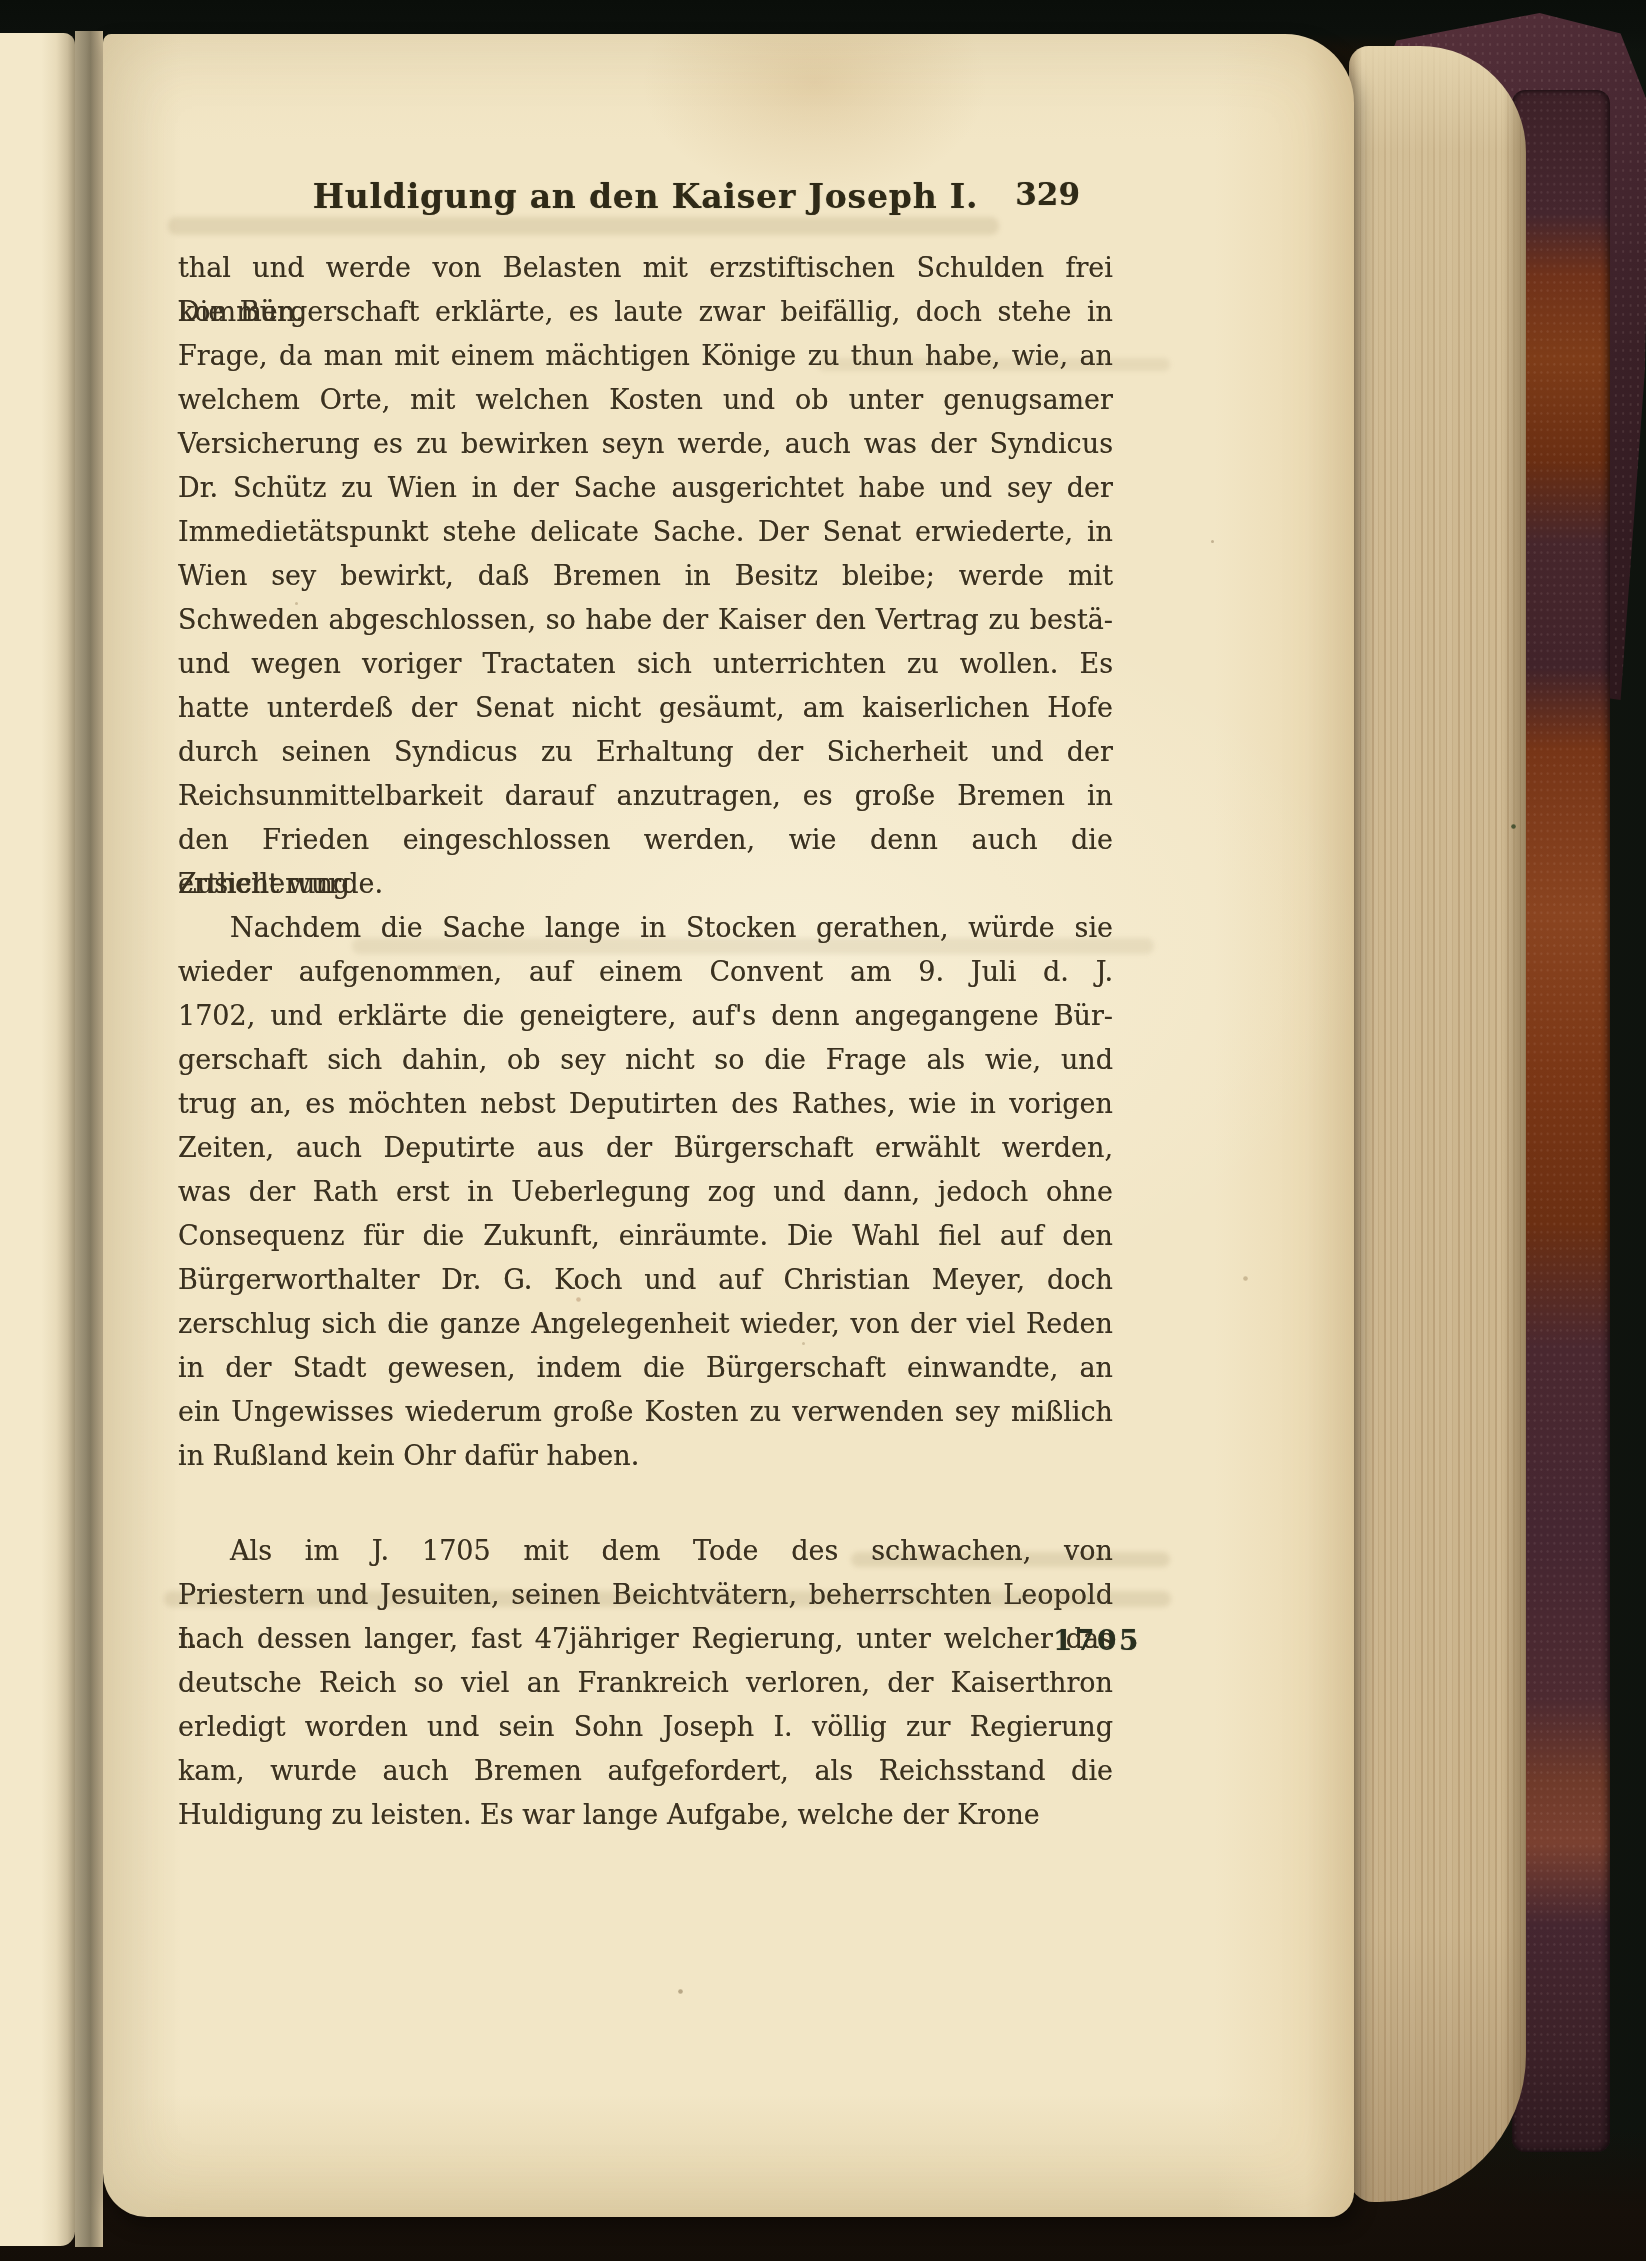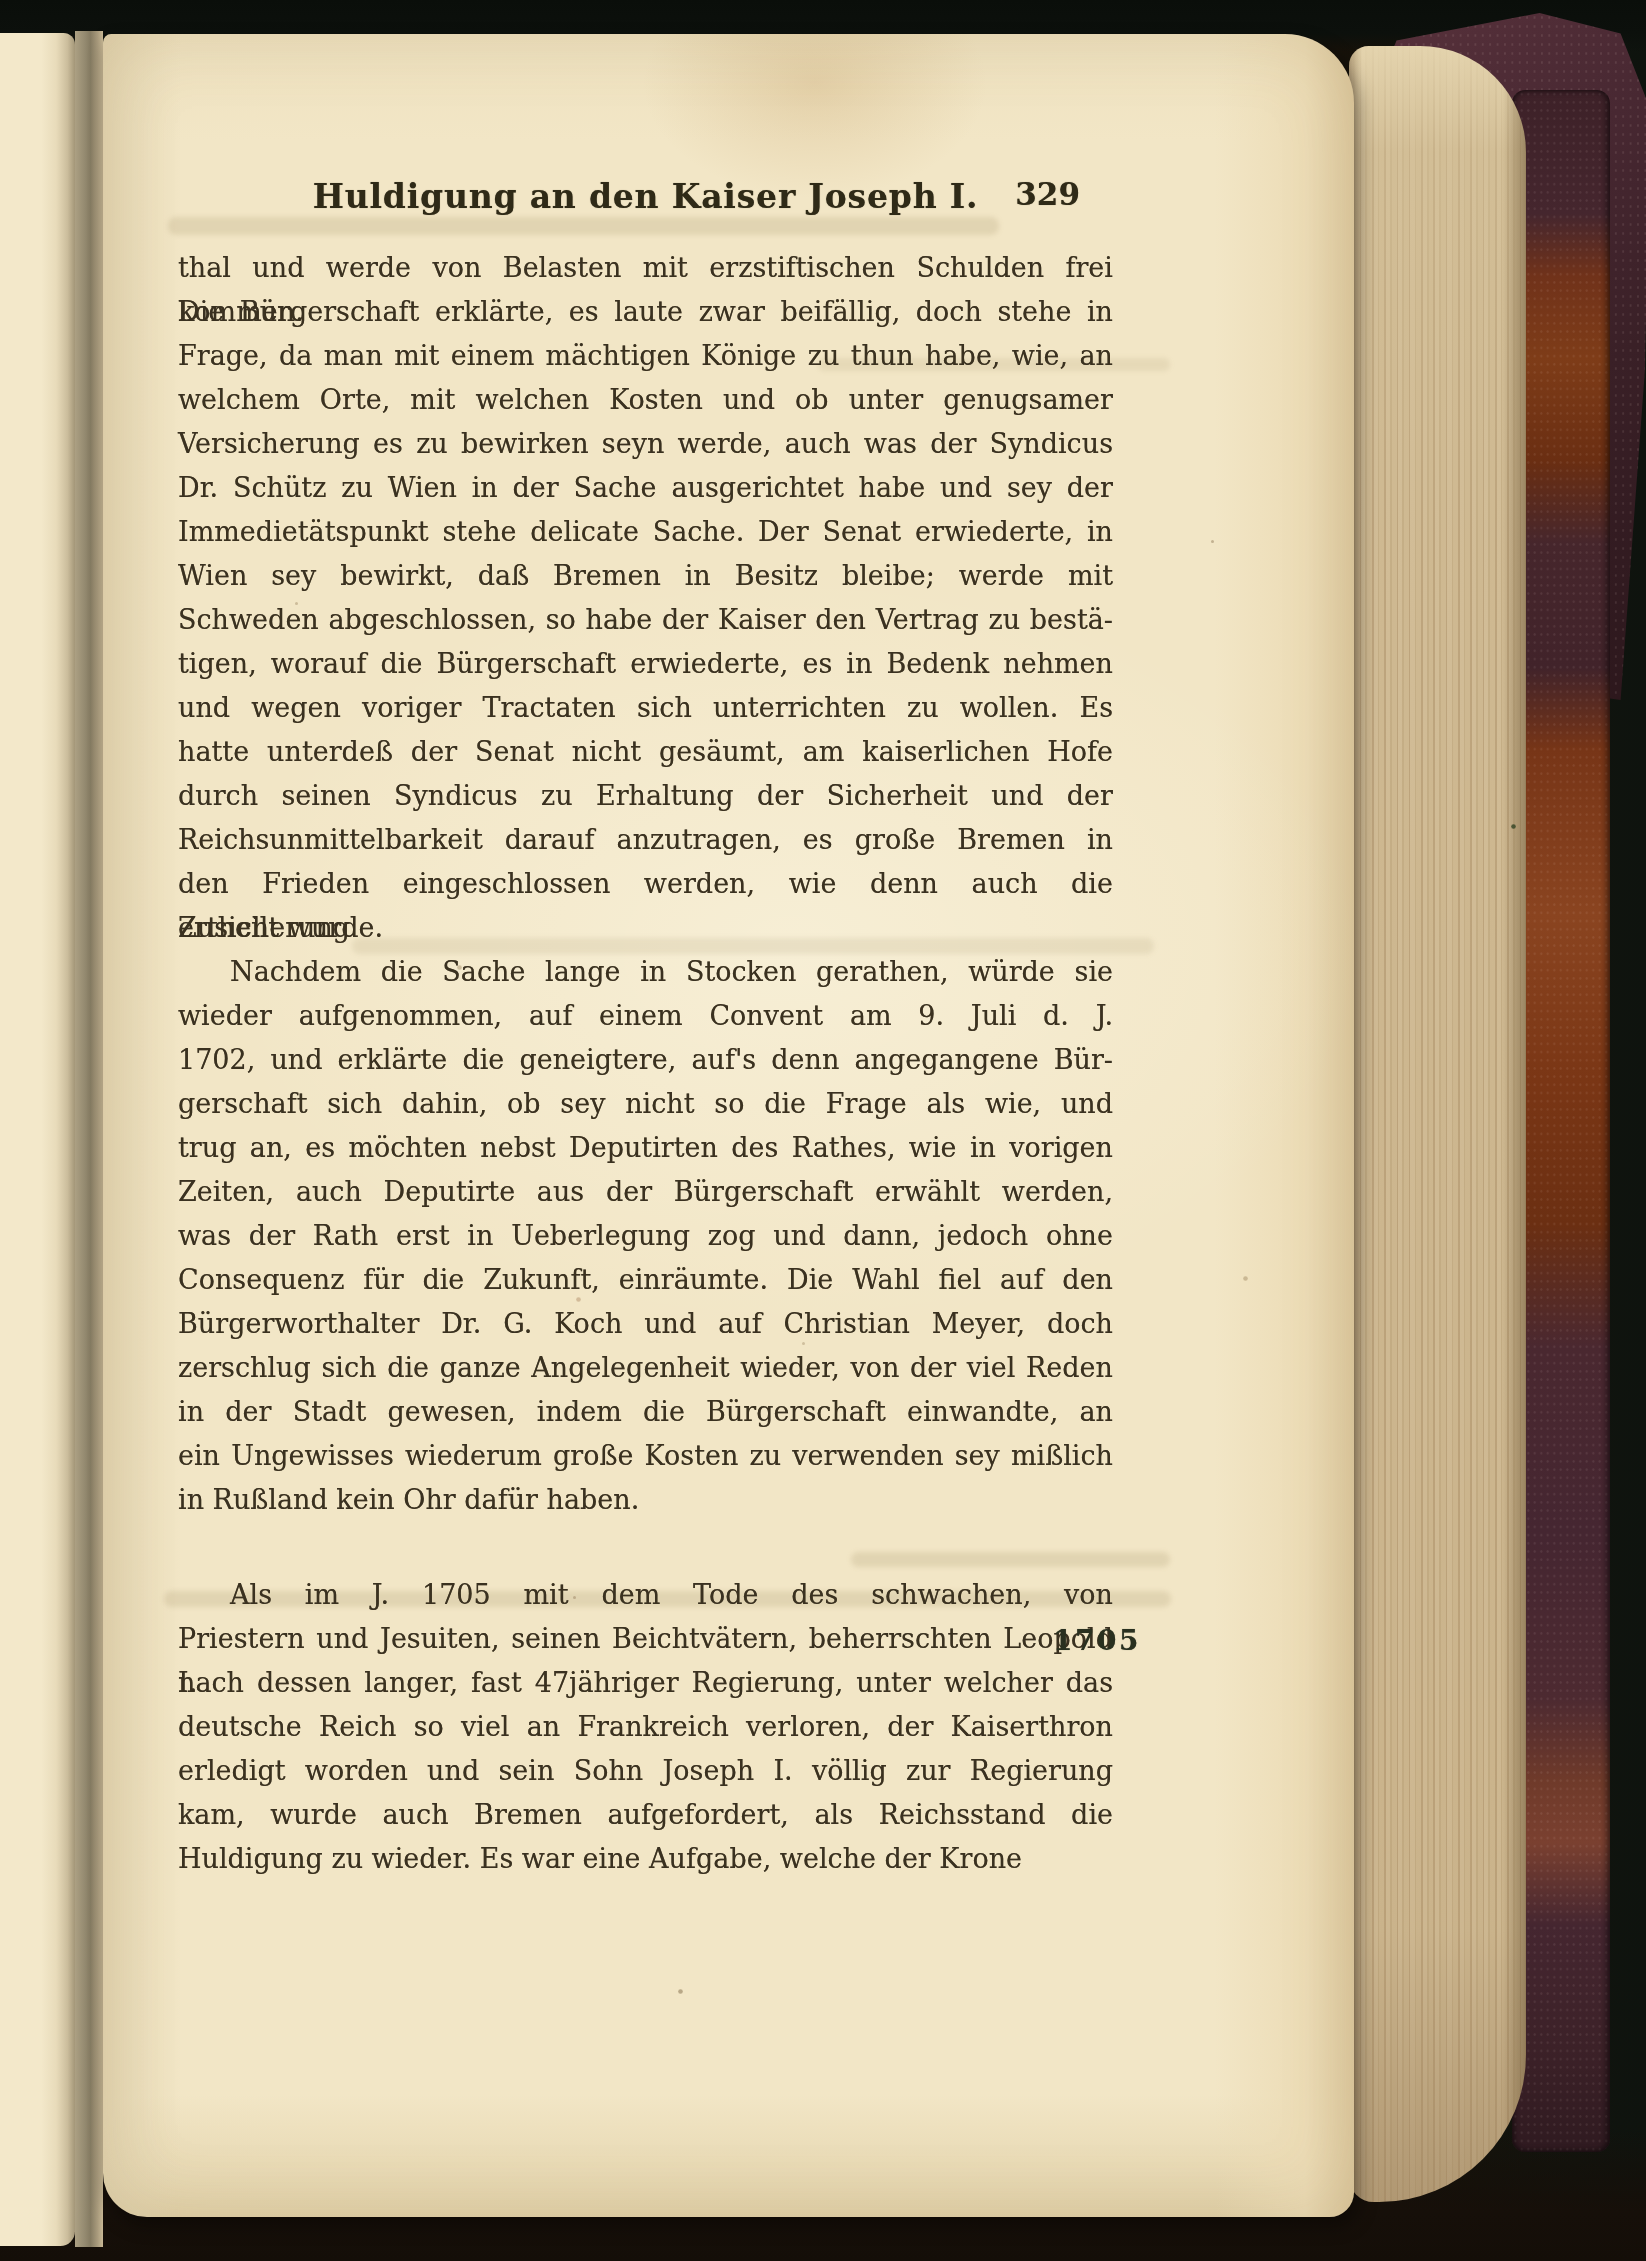--- a/index.html
+++ b/index.html
@@ -134,21 +134,20 @@
   <div class="body-text">
       <div class="text-line">thal und werde von Belasten mit erzstiftischen Schulden frei kommen.</div>
       <div class="text-line">Die Bürgerschaft erklärte, es laute zwar beifällig, doch stehe in</div>
       <div class="text-line">Frage, da man mit einem mächtigen Könige zu thun habe, wie, an</div>
       <div class="text-line">welchem Orte, mit welchen Kosten und ob unter genugsamer</div>
       <div class="text-line">Versicherung es zu bewirken seyn werde, auch was der Syndicus</div>
       <div class="text-line">Dr. Schütz zu Wien in der Sache ausgerichtet habe und sey der</div>
       <div class="text-line">Immedietätspunkt stehe delicate Sache. Der Senat erwiederte, in</div>
       <div class="text-line">Wien sey bewirkt, daß Bremen in Besitz bleibe; werde mit</div>
       <div class="text-line">Schweden abgeschlossen, so habe der Kaiser den Vertrag zu bestä-</div>
-      <div class="text-line">tigen, worauf die Bürgerschaft erwiederte, es in Bedenk nehmen</div>
       <div class="text-line">und wegen voriger Tractaten sich unterrichten zu wollen. Es</div>
       <div class="text-line">hatte unterdeß der Senat nicht gesäumt, am kaiserlichen Hofe</div>
       <div class="text-line">durch seinen Syndicus zu Erhaltung der Sicherheit und der</div>
       <div class="text-line">Reichsunmittelbarkeit darauf anzutragen, es große Bremen in</div>
       <div class="text-line">den Frieden eingeschlossen werden, wie denn auch die Zusicherung</div>
       <div class="text-line last">ertheilt wurde.</div>
       <div class="text-line indent">Nachdem die Sache lange in Stocken gerathen, würde sie</div>
       <div class="text-line">wieder aufgenommen, auf einem Convent am 9. Juli d. J.</div>
       <div class="text-line">1702, und erklärte die geneigtere, auf's denn angegangene Bür-</div>
       <div class="text-line">gerschaft sich dahin, ob sey nicht so die Frage als wie, und</div>
@@ -160,18 +159,18 @@
       <div class="text-line">zerschlug sich die ganze Angelegenheit wieder, von der viel Reden</div>
       <div class="text-line">in der Stadt gewesen, indem die Bürgerschaft einwandte, an</div>
       <div class="text-line">ein Ungewisses wiederum große Kosten zu verwenden sey mißlich</div>
       <div class="text-line last">in Rußland kein Ohr dafür haben.</div>
       <div class="text-line indent space-before">Als im J. 1705 mit dem Tode des schwachen, von</div>
       <div class="text-line">Priestern und Jesuiten, seinen Beichtvätern, beherrschten Leopold I.</div>
       <div class="text-line">nach dessen langer, fast 47jähriger Regierung, unter welcher das</div>
       <div class="text-line">deutsche Reich so viel an Frankreich verloren, der Kaiserthron</div>
       <div class="text-line">erledigt worden und sein Sohn Joseph I. völlig zur Regierung</div>
       <div class="text-line">kam, wurde auch Bremen aufgefordert, als Reichsstand die</div>
-      <div class="text-line last">Huldigung zu wieder. Es war eine Aufgabe, welche der Krone</div>
+      <div class="text-line last">Huldigung zu leisten. Es war lange Aufgabe, welche der Krone</div>
     </div>
 
   <div class="margin-note">1705</div>
 </div>
 
 
 </body></html>

